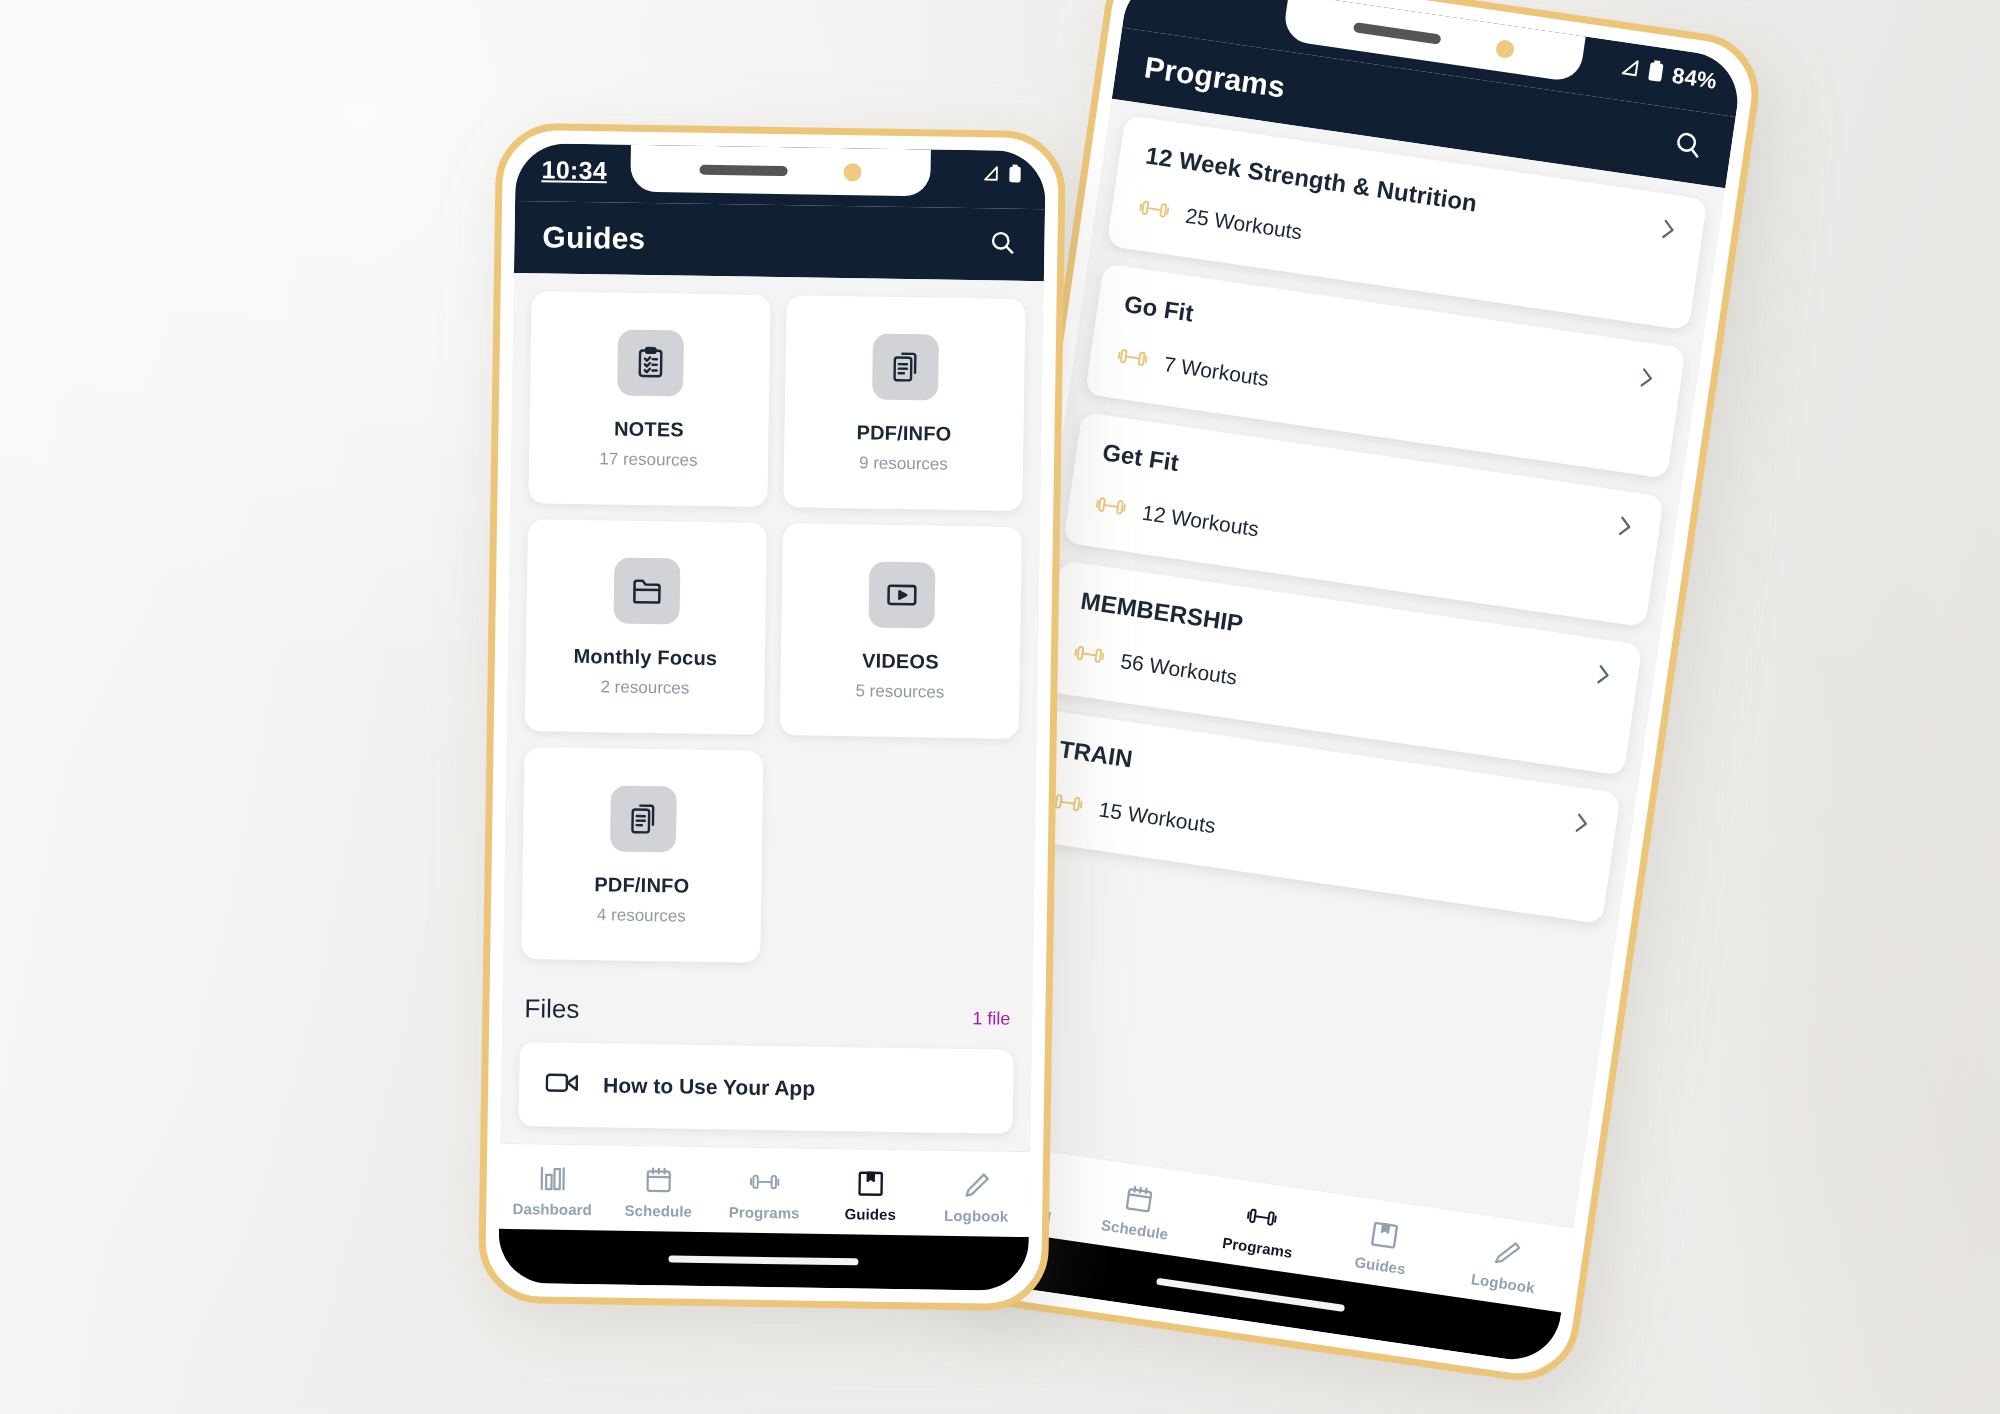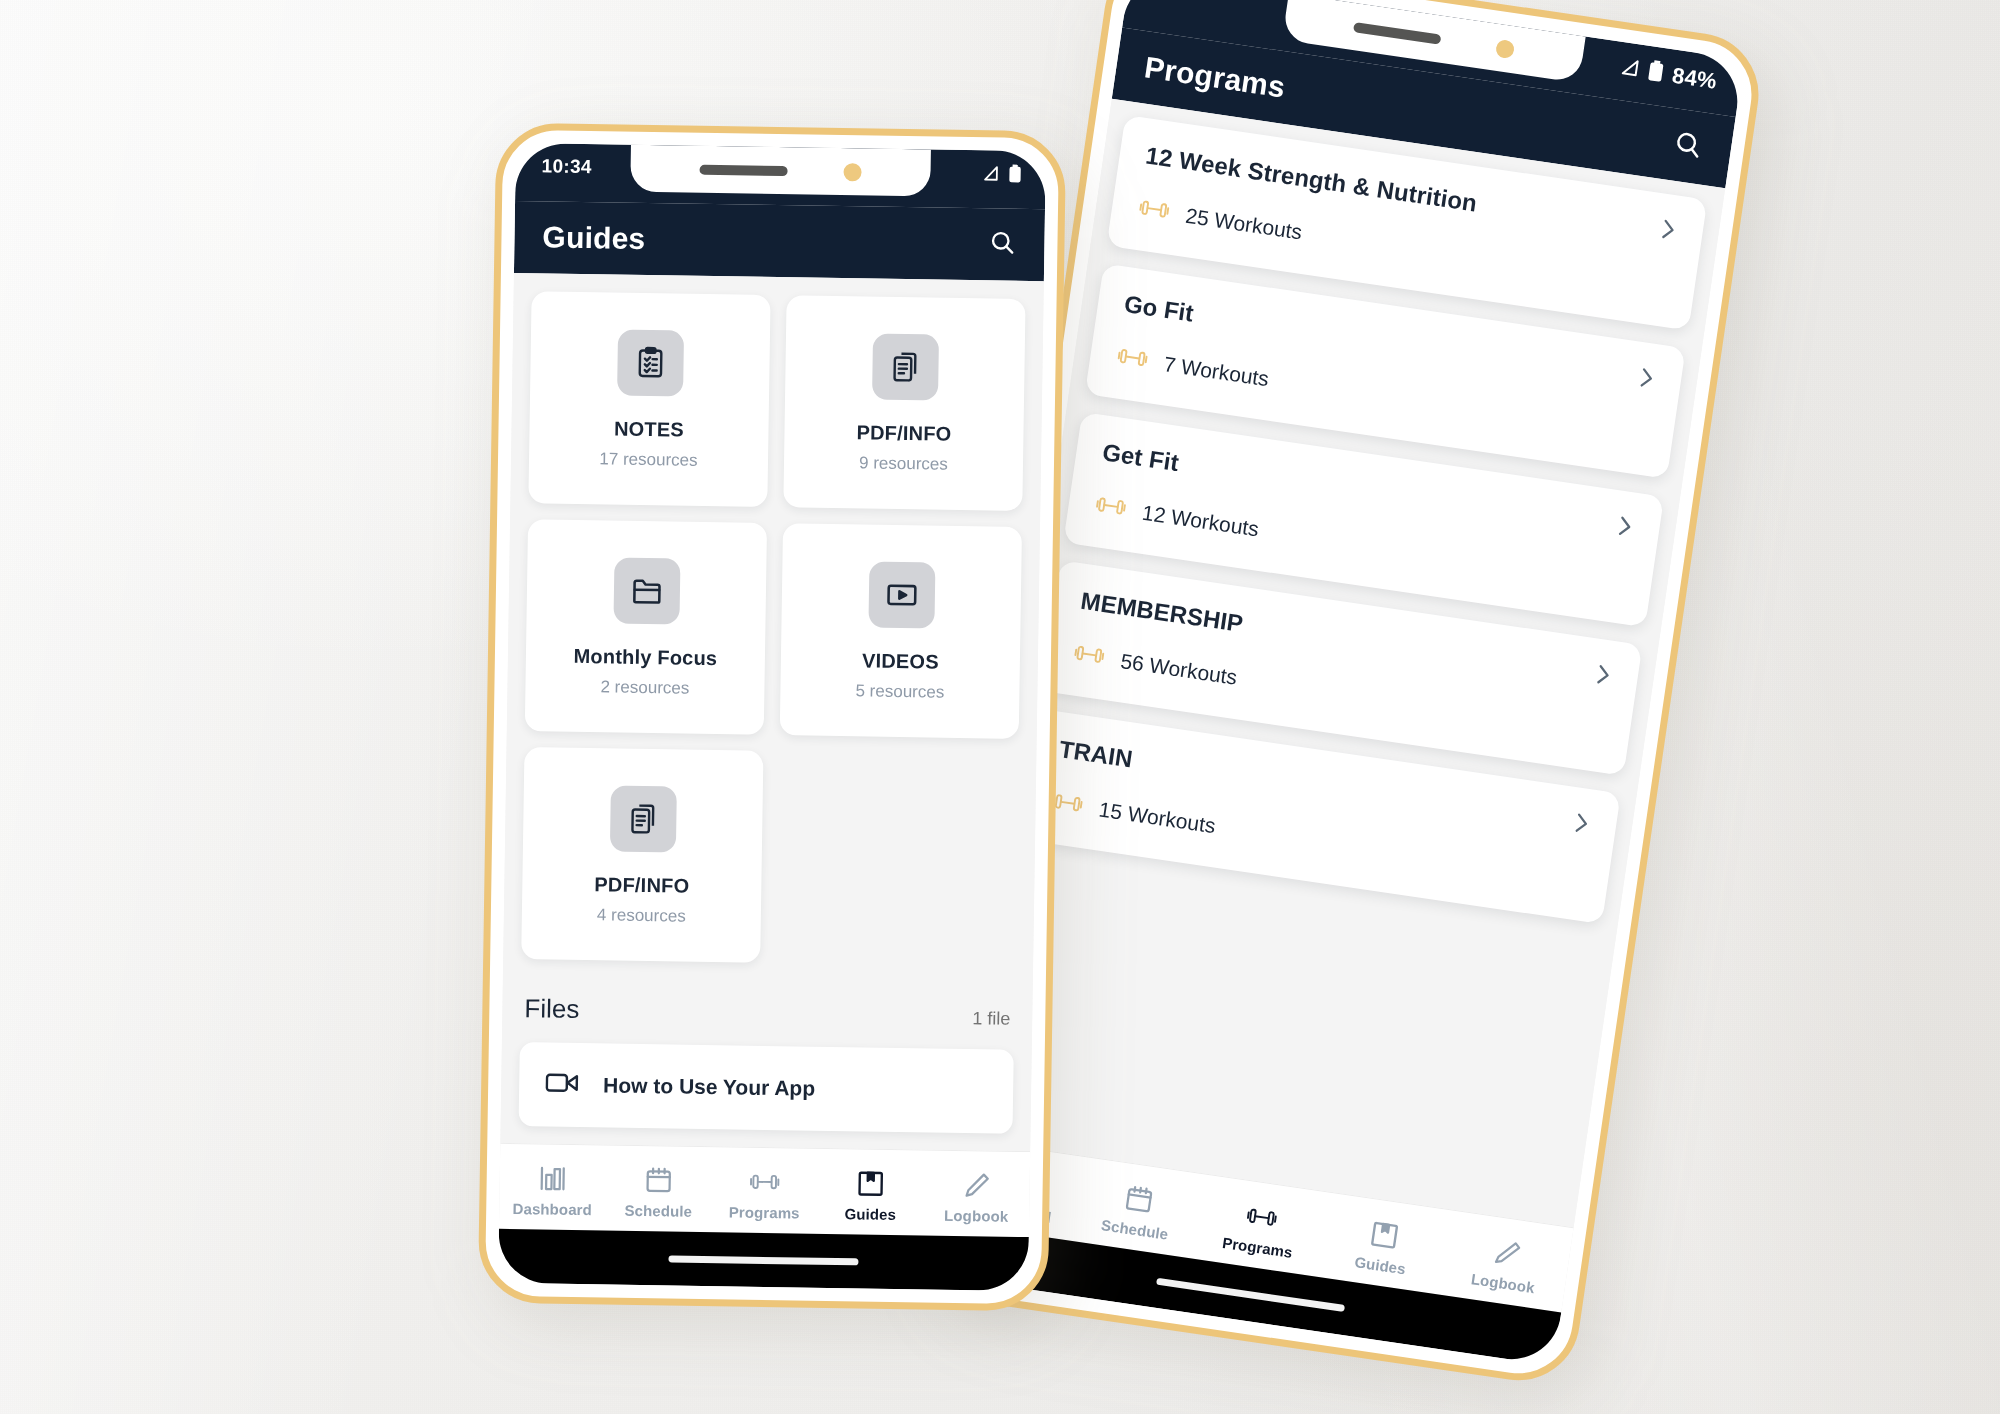--- a/index.html
+++ b/index.html
@@ -66,22 +66,22 @@
 
   
   .statusbar {
     position:relative;
     height:58px;
     background: var(--hdr, #111f33);
     display:flex; align-items:flex-start;
     flex:0 0 auto;
   }
   .status-time {
-    color:#ffffff; font-size:19px; font-weight:600;
-    margin-left:26px; margin-top:12px; letter-spacing:.3px;
+    color:#ffffff; font-size:25px; font-weight:600;
+    margin-left:26px; margin-top:12px; letter-spacing:.3px;text-decoration:underline;
   }
   .status-right {
     margin-left:auto; margin-right:24px; margin-top:13px;
     display:flex; align-items:center; gap:9px;
   }
   .status-pct { color:#fff; font-size:22px; font-weight:700; letter-spacing:.2px;}
   .notch {
     position:absolute;
     top:0; left:50%; transform:translateX(-50%);
     background:#ffffff;
@@ -131,21 +131,21 @@
     margin-bottom:22px;
   }
   .gcard .gtitle { font-size:20px; font-weight:700; color:#1b2636; letter-spacing:.2px; }
   .gcard .gsub  { font-size:17px; color:#8f9aa8; margin-top:9px; }
 
   .files-head {
     display:flex; align-items:baseline;
     padding: 34px 22px 0 22px;
   }
   .files-head .ftitle { font-size:26px; font-weight:400; color:#1b2636; }
-  .files-head .fcount { margin-left:auto; font-size:18px; color:#737373; }
+  .files-head .fcount { margin-left:auto; font-size:18px; color:#a21caf; }
 
   .file-row {
     margin: 18px 18px 0 18px;
     background:#fff;
     border-radius:14px;
     box-shadow: 0 3px 10px rgba(30,35,45,0.08);
     height:84px;
     display:flex; align-items:center;
     padding: 0 26px;
     gap:24px;

